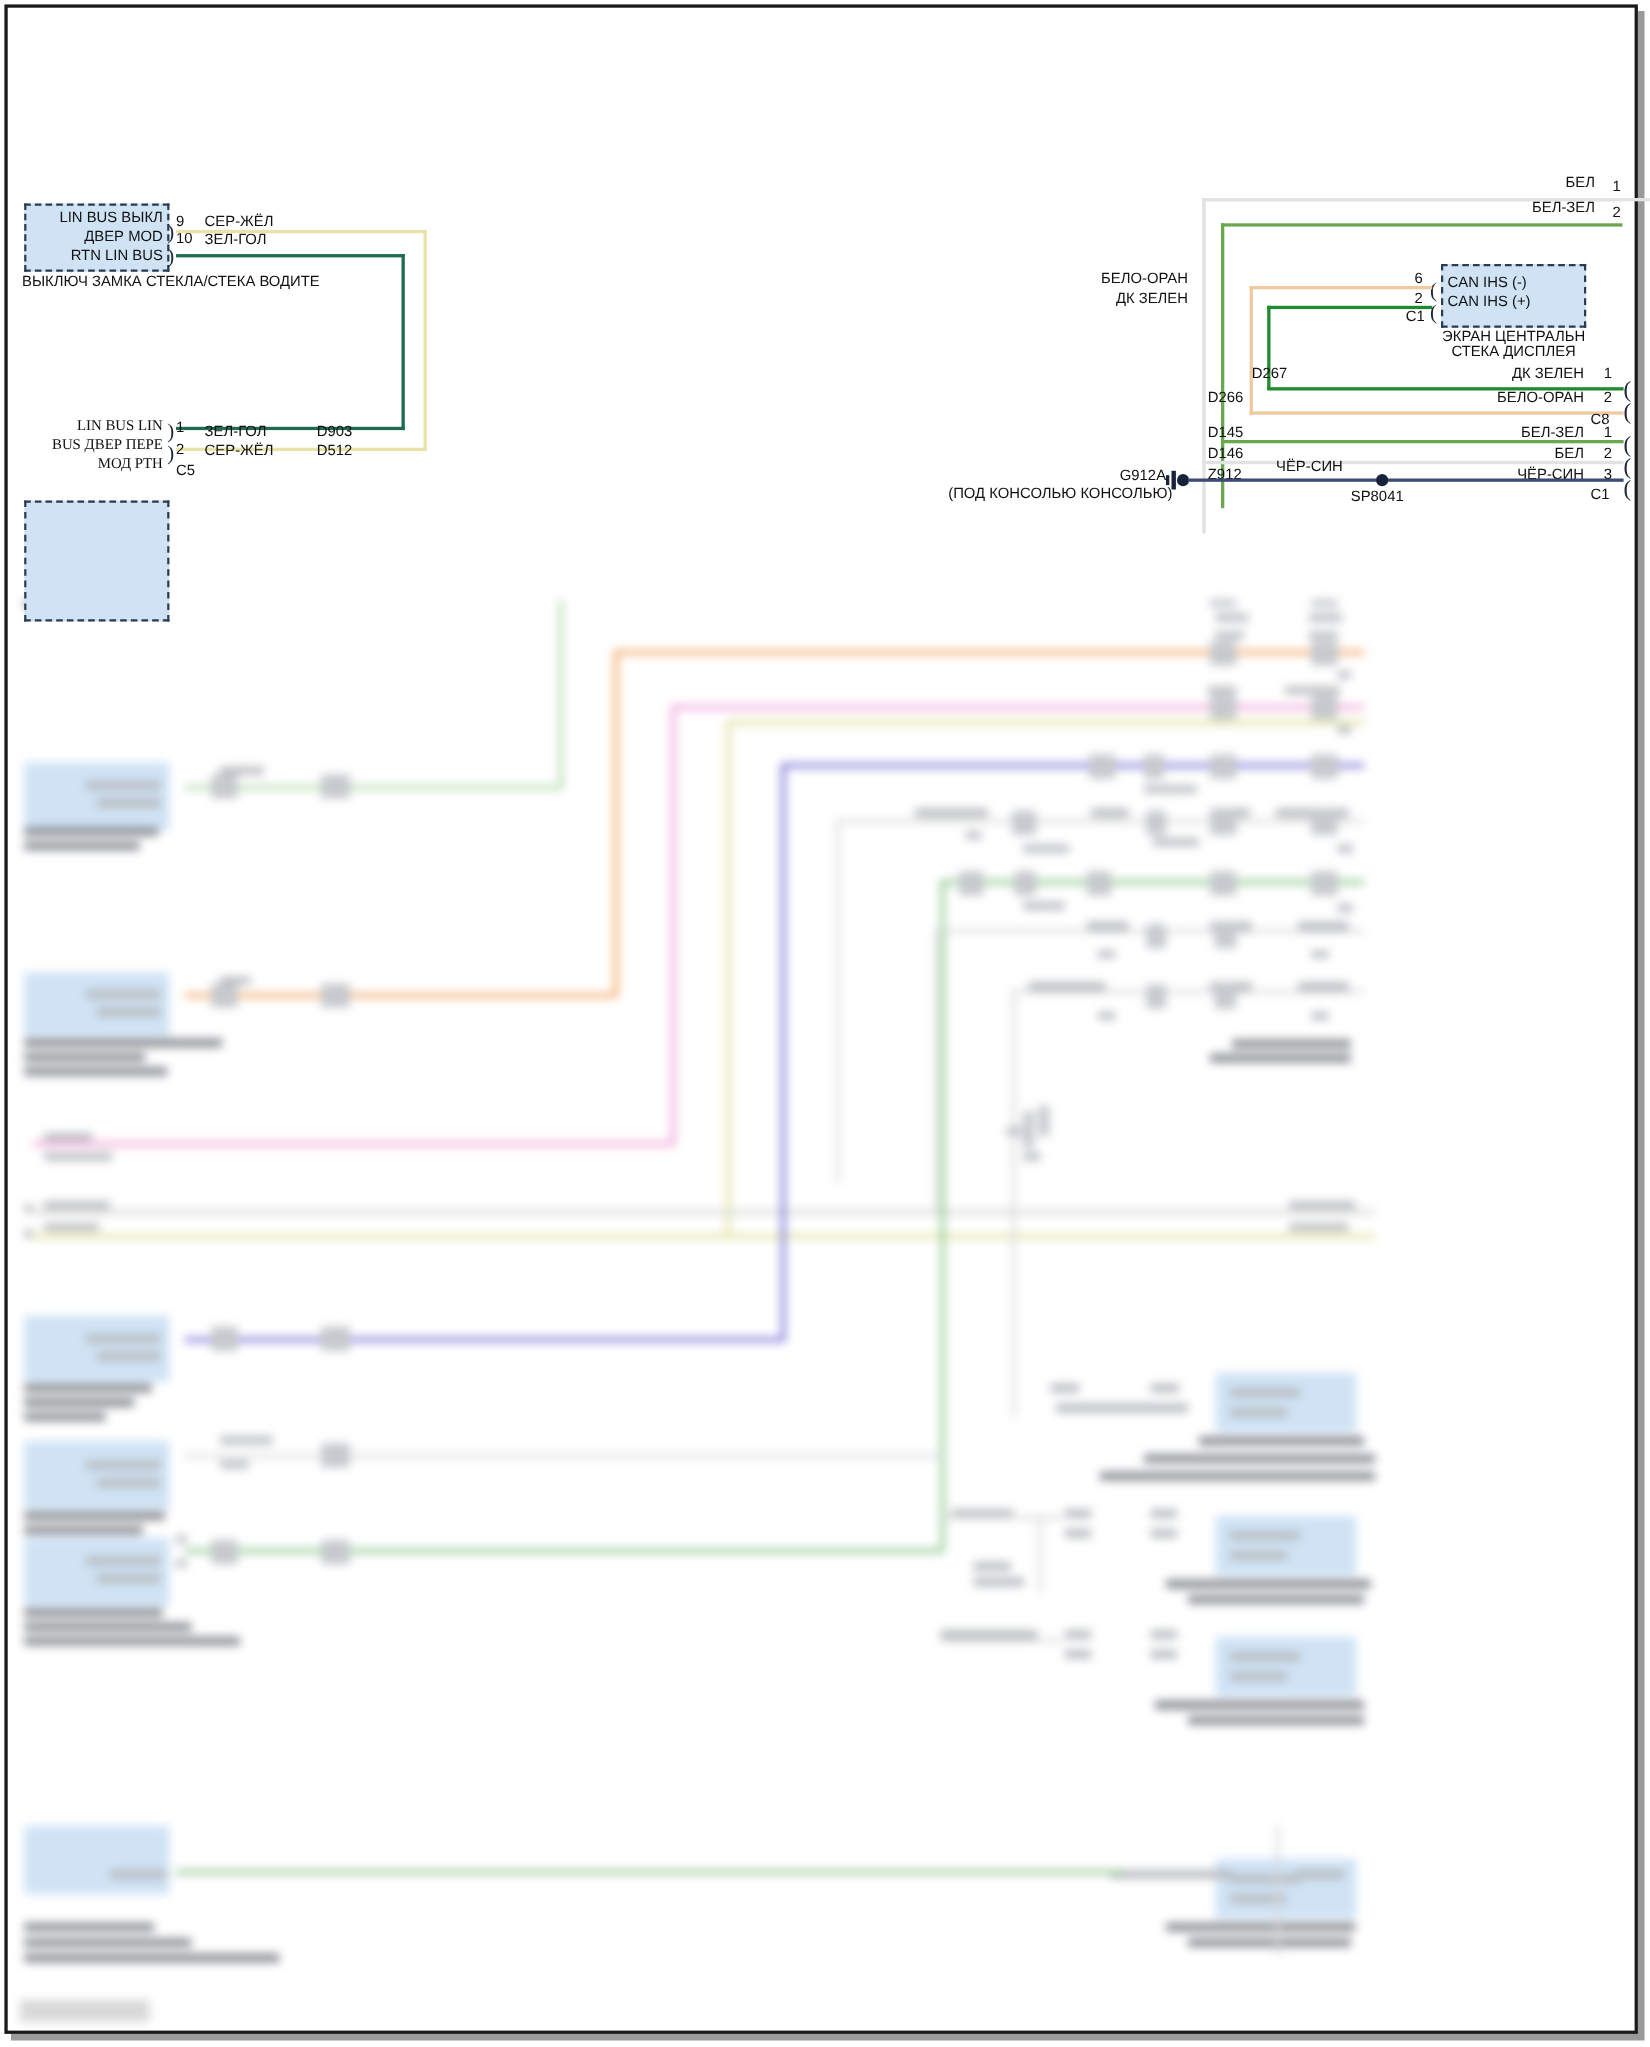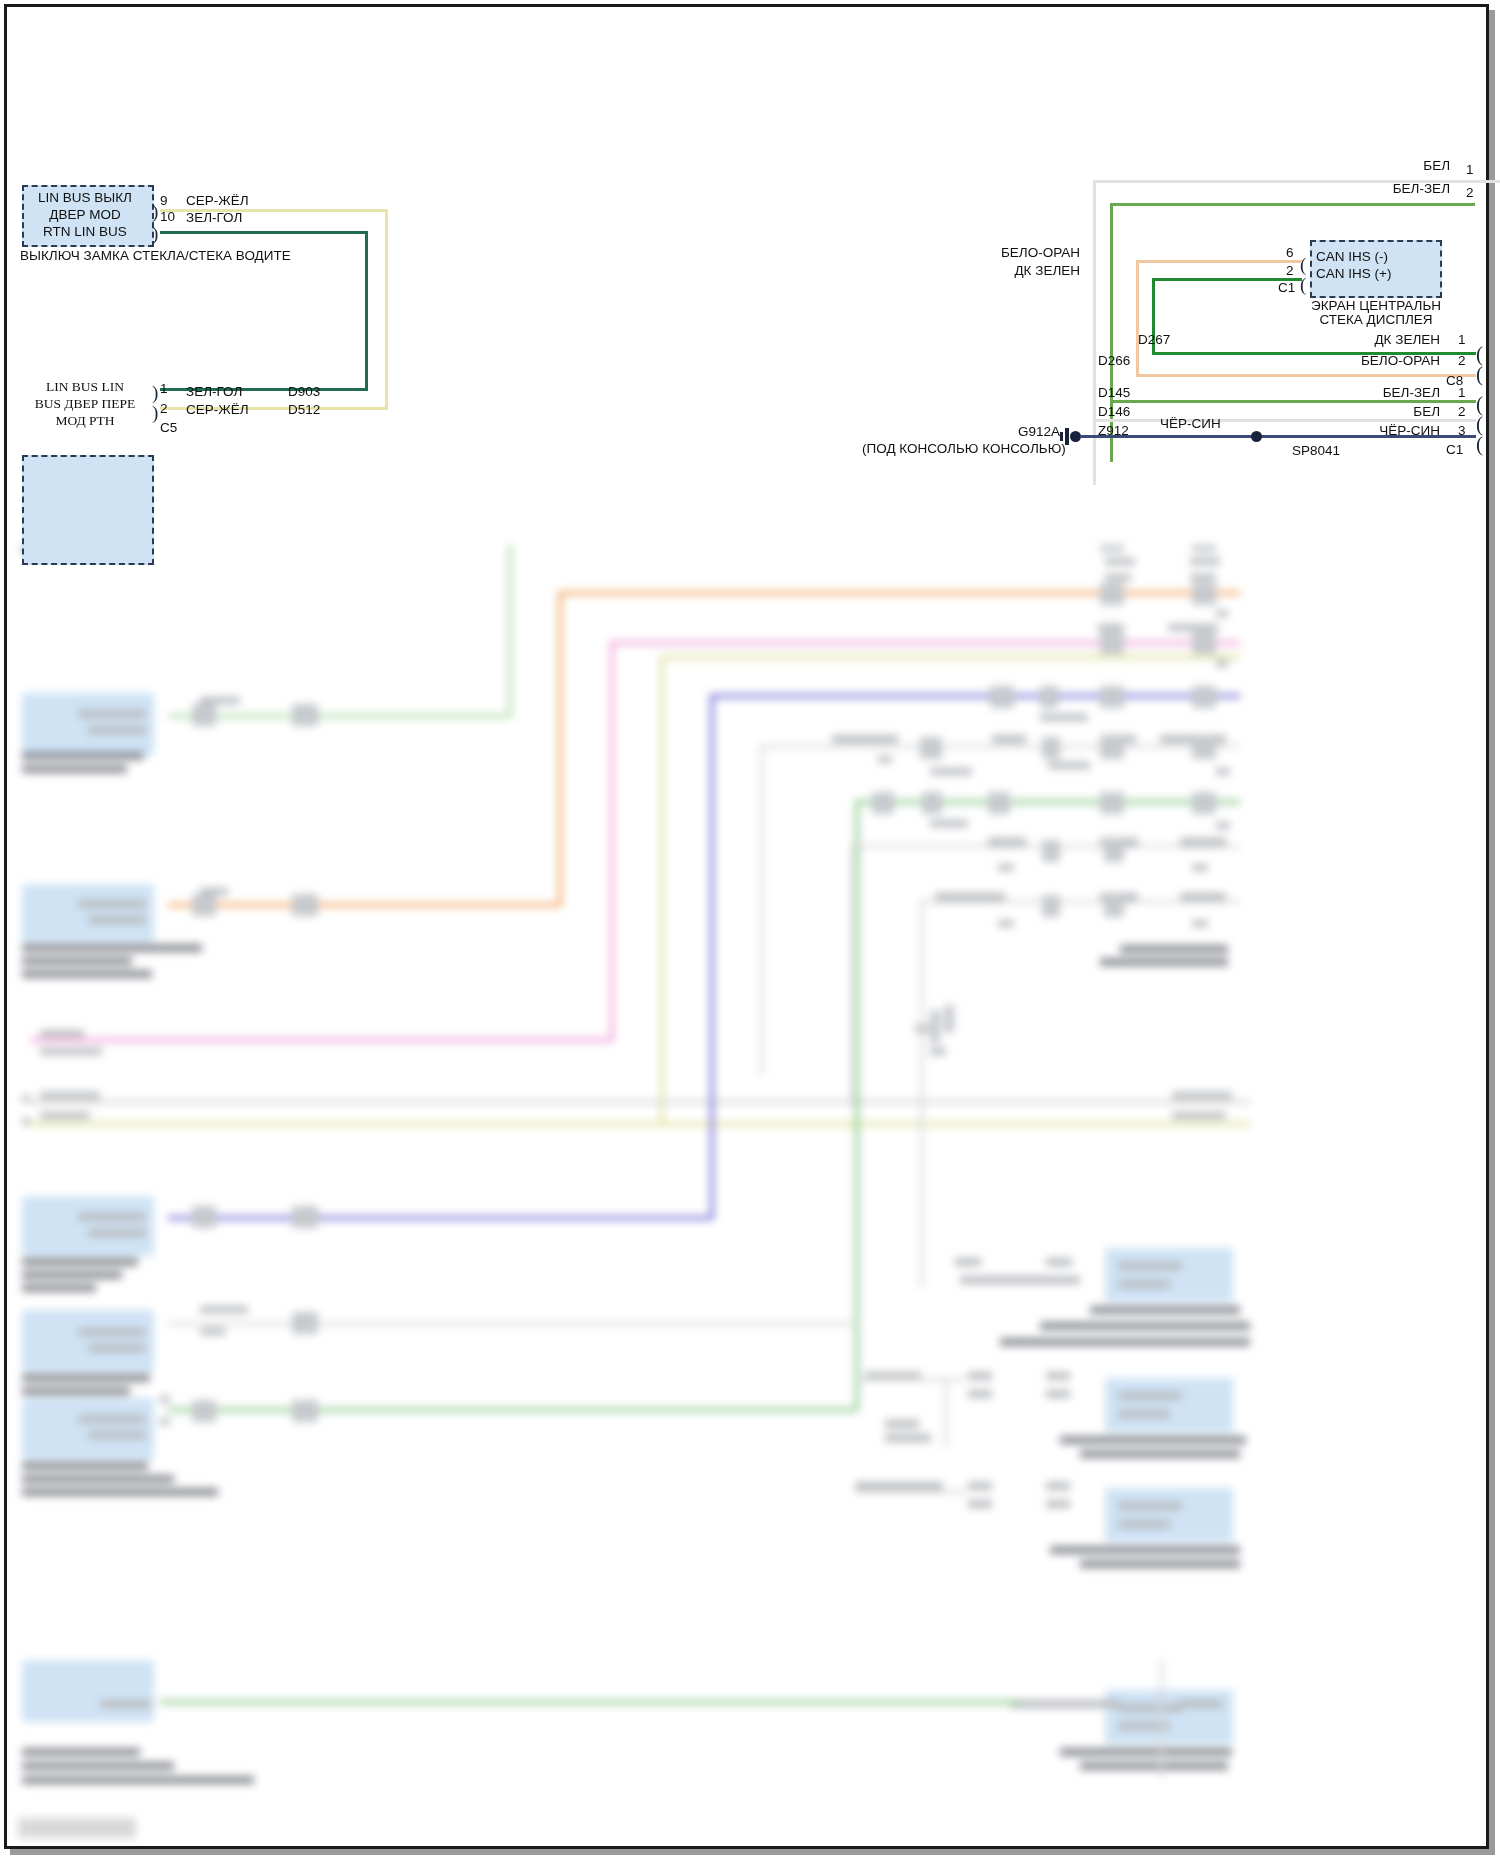--- a/index.html
+++ b/index.html
@@ -35,21 +35,21 @@
 
   
   .compbox{
     position:absolute;
     background:#cfe3f5;
     border:2px dashed #2b3b52;
     box-sizing:border-box;
   }
   .pinlabels{
     position:absolute;
-    text-align:center;
+    text-align:right;
     font-size:13.5px;color:#111;line-height:17px;
     white-space:nowrap;
   }
   .caption{
     position:absolute;font-size:13.5px;color:#111;line-height:16px;
     white-space:nowrap;
   }
   .caption.center{text-align:center;}
 
   
@@ -467,18 +467,18 @@
     <div class="wirelabel" style="left:1018px;top:424px;">G912A</div>
     <div class="caption" style="left:862px;top:441px;">(ПОД КОНСОЛЬЮ КОНСОЛЬЮ)</div>
 
     <div class="gnd-tick" style="left:1060px;top:432px;"></div>
     <div class="gnd-bar" style="left:1065px;top:428px;"></div>
     <div class="splice" style="left:1070px;top:431px;"></div>
 
     <div class="wire wh c-chorsin" style="left:1080px;top:435px;width:396px;height:3px;"></div>
 
     <div class="splice" style="left:1251px;top:431px;"></div>
-    <div class="wirelabel" style="left:1292px;top:443px;">SP8041</div>
+    <div class="wirelabel" style="left:1228px;top:443px;">SP8041</div>
     <div class="wirelabel" style="left:1160px;top:416px;">ЧЁР-СИН</div>
 
   </div>
 
 </div>
 
 </body></html>

